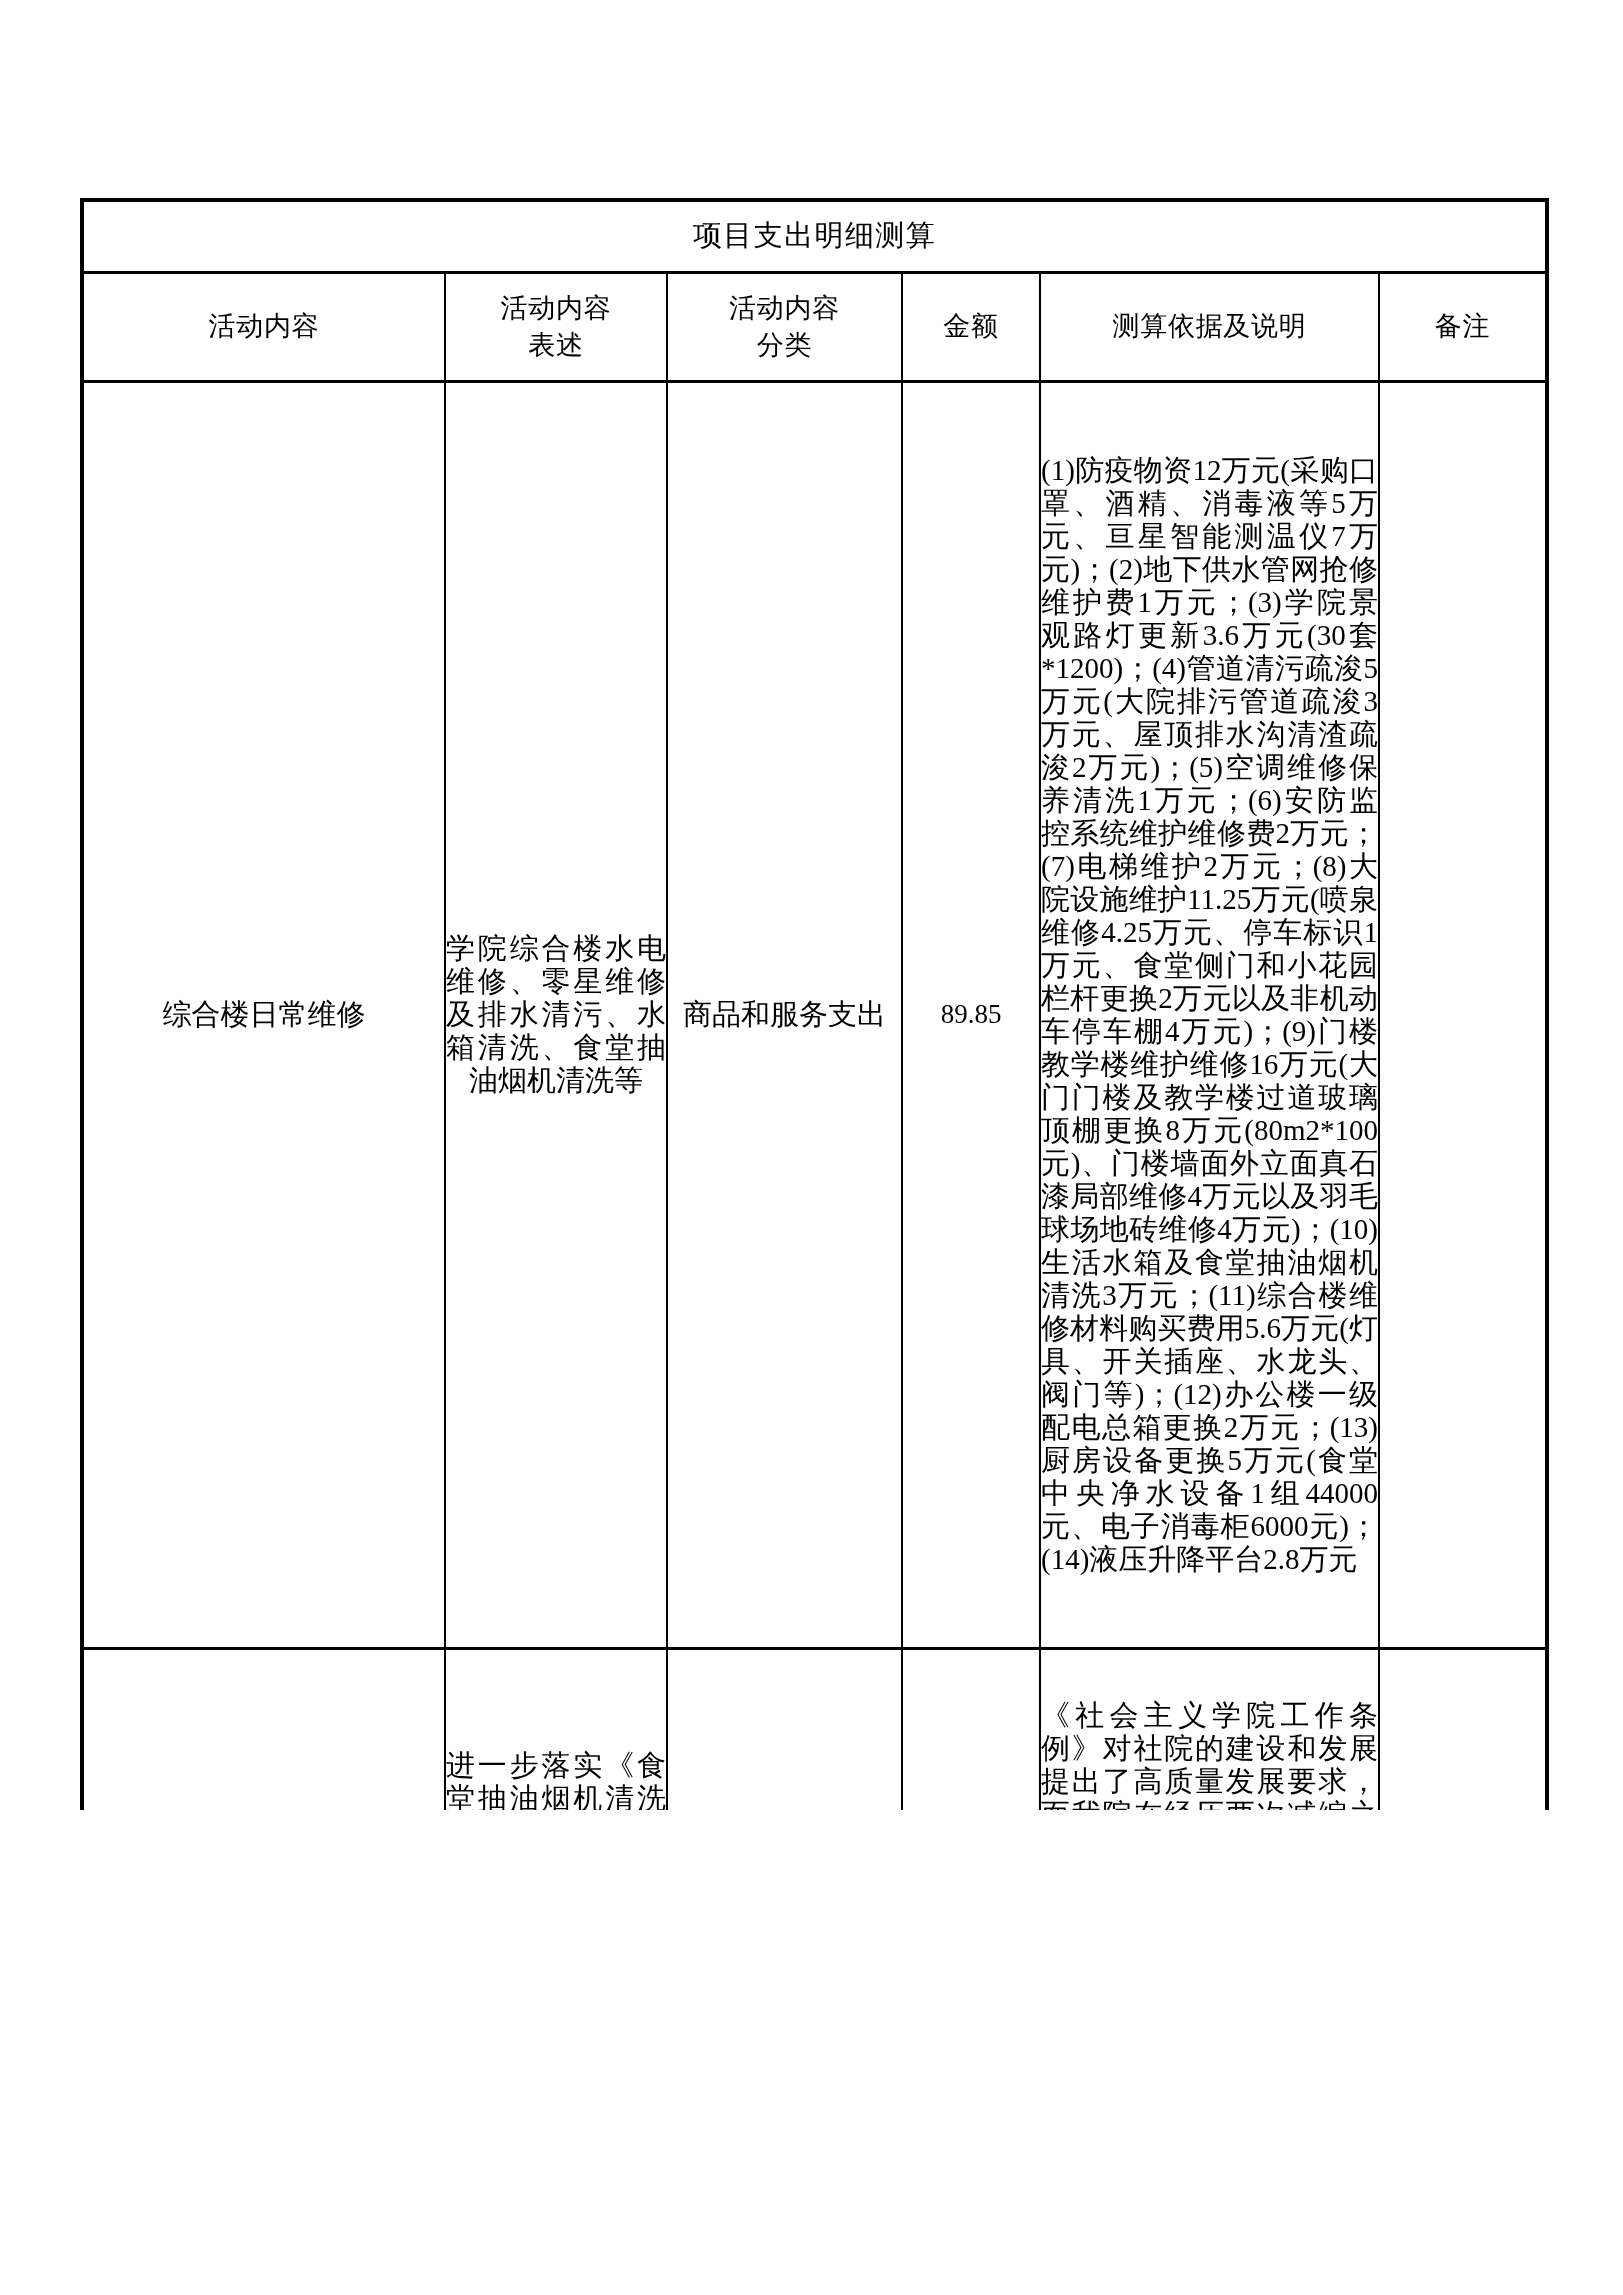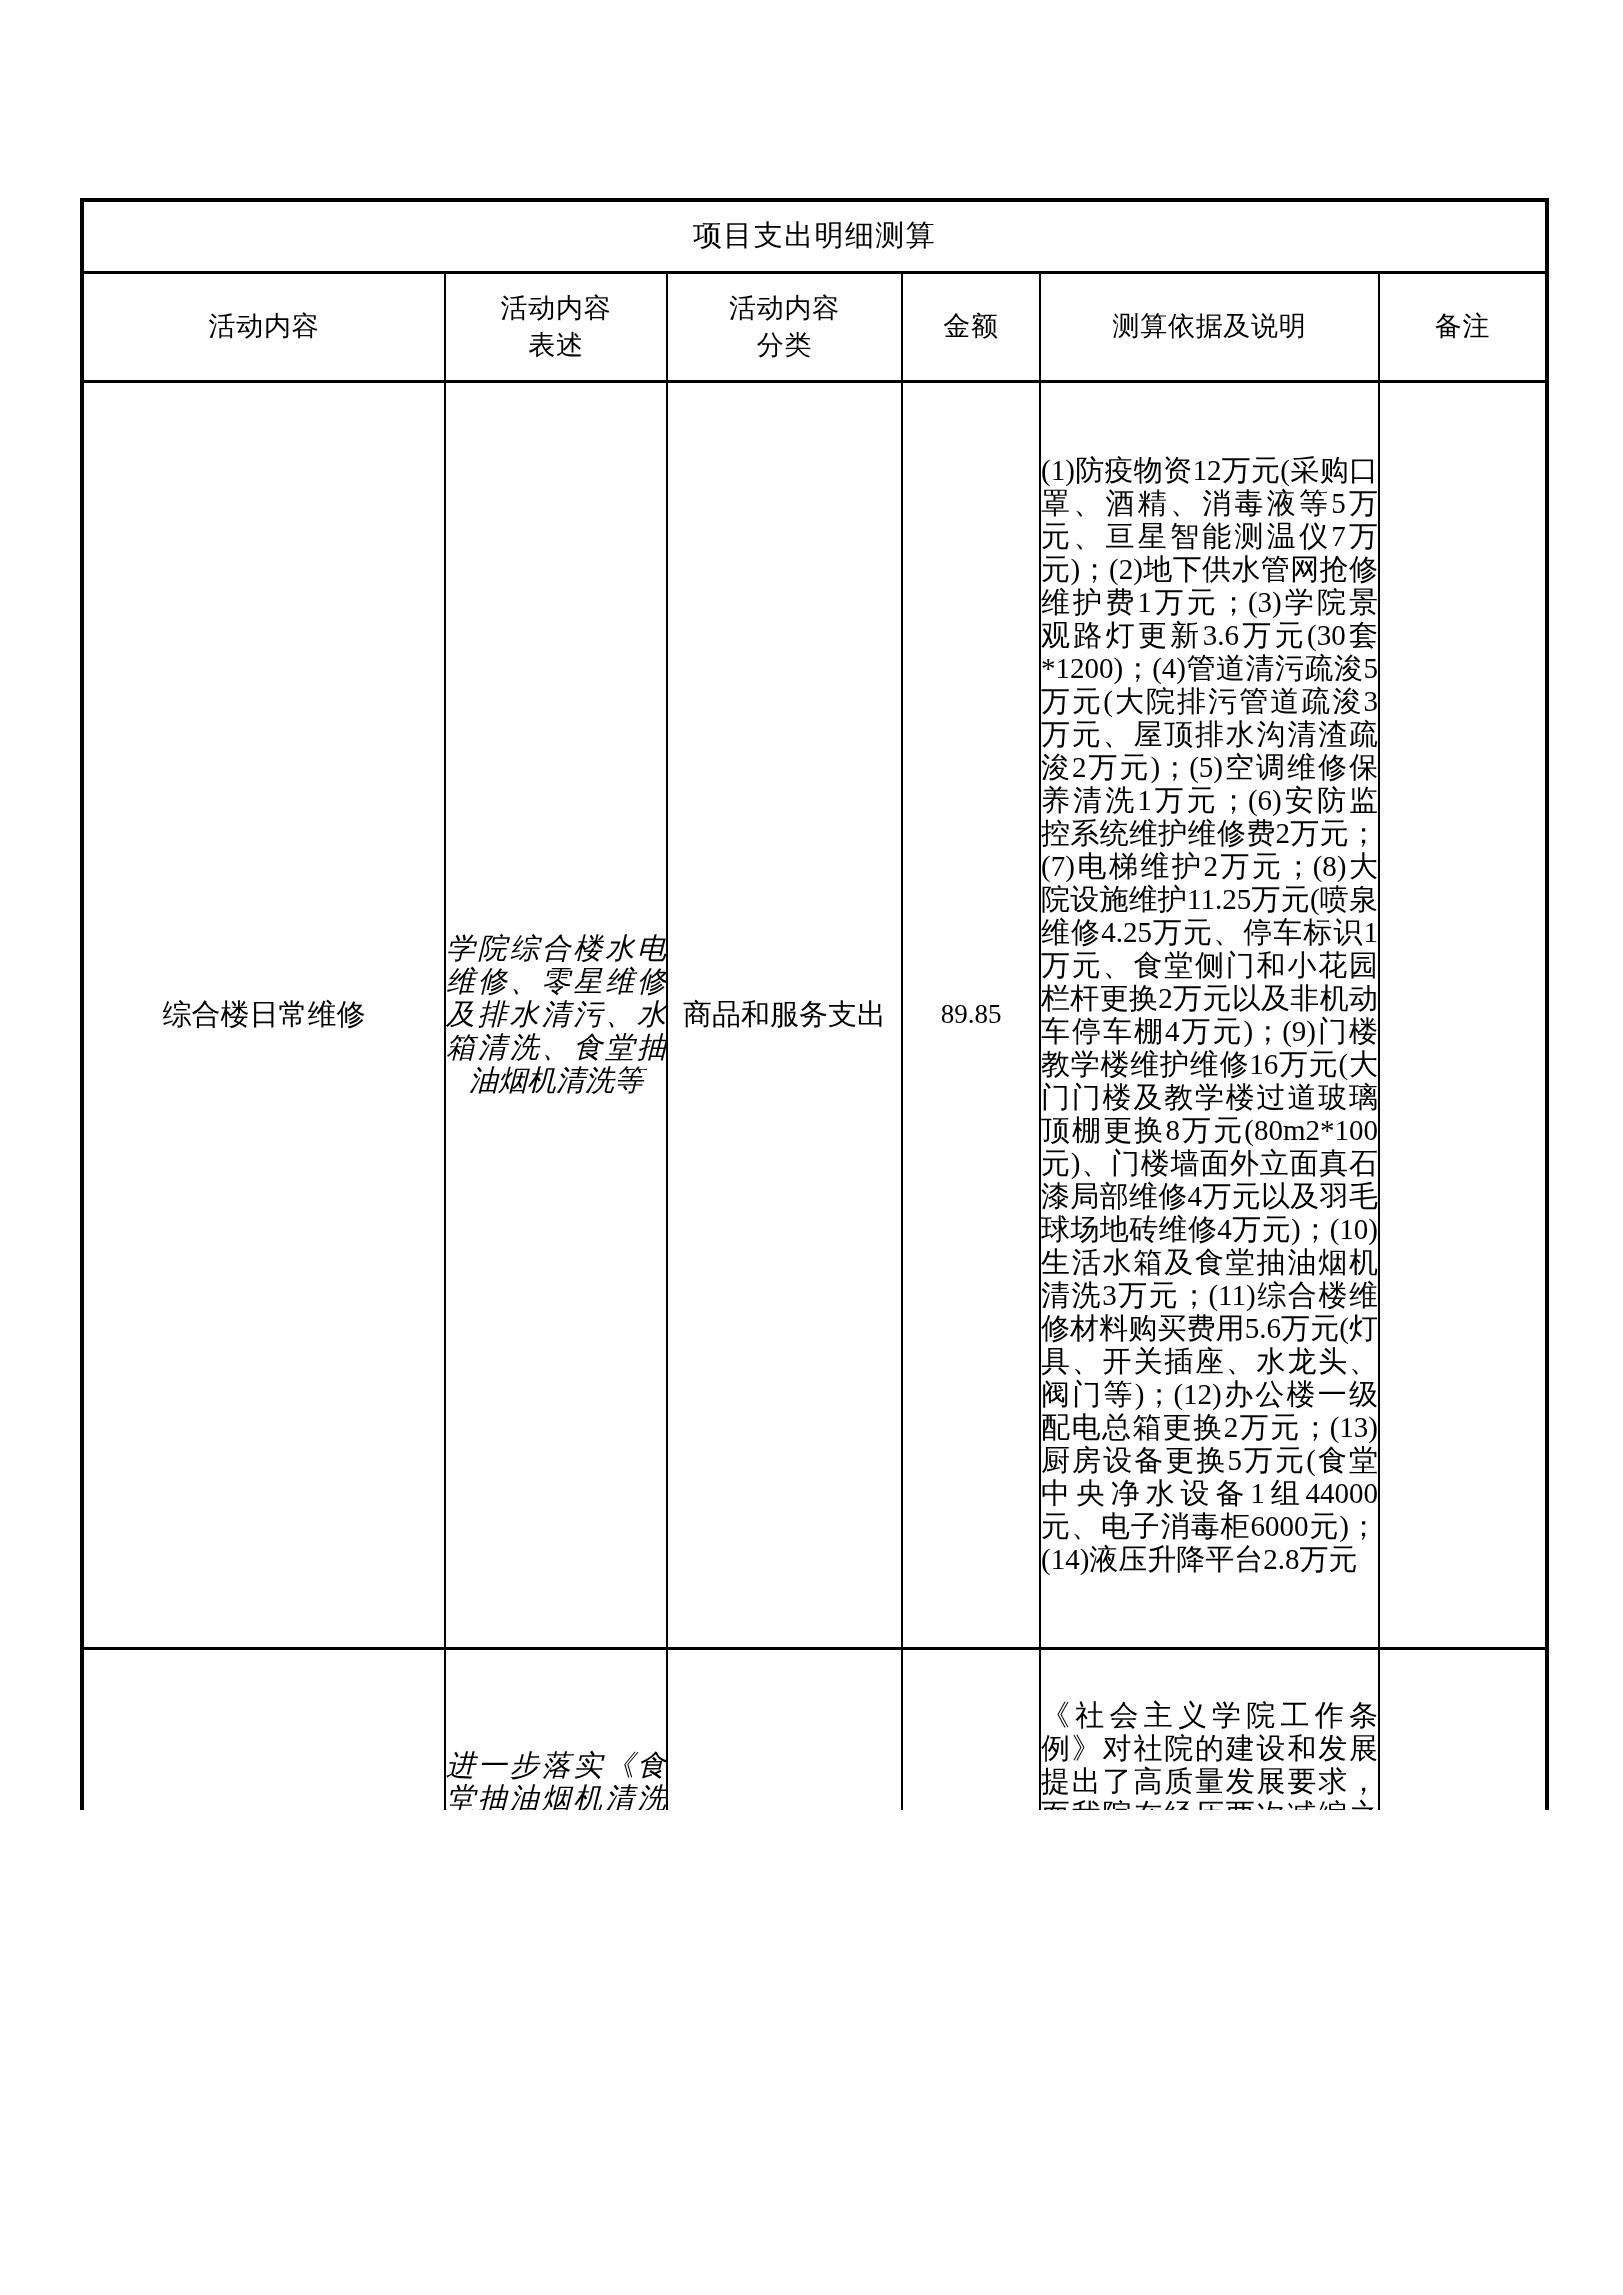--- a/index.html
+++ b/index.html
@@ -61,21 +61,20 @@
     line-height: 35px;
     padding: 0 1.4px;
   }
   td.c-content {
     text-align: justify;
     text-align-last: center;
     text-justify: inter-character;
     font-size: 29px;
     line-height: 33px;
     padding: 0 2px;
-    font-style: italic;
   }
   td.c-category {
     text-align: center;
     font-size: 29px;
     line-height: 33px;
   }
   td.c-amount {
     text-align: center;
     font-size: 27px;
     line-height: 33px;

